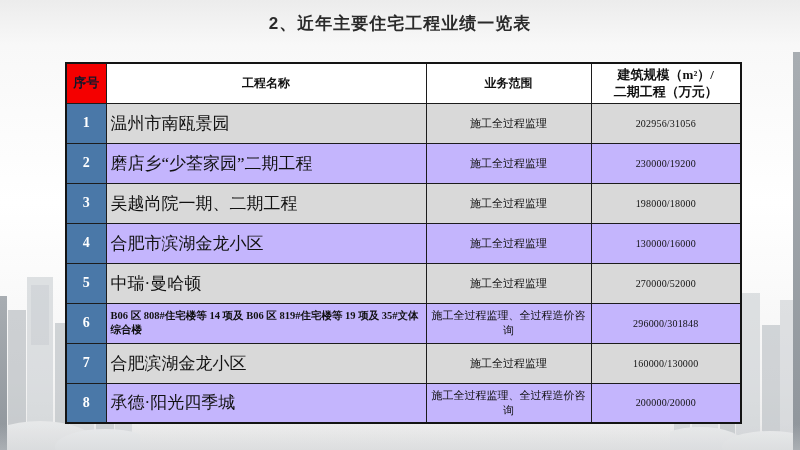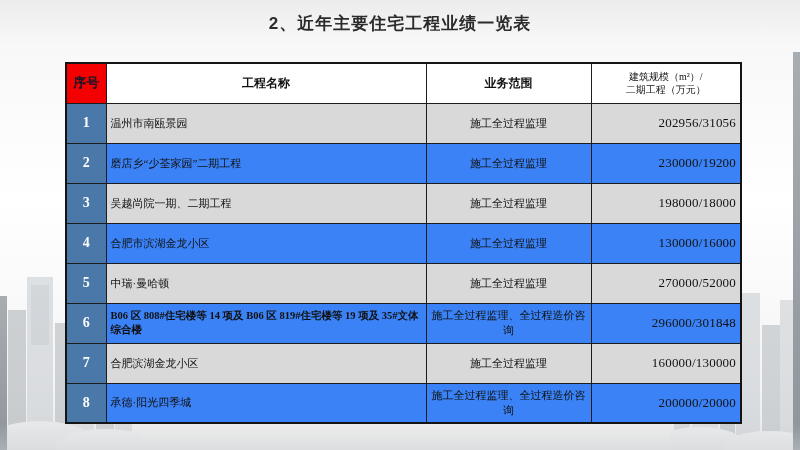--- a/index.html
+++ b/index.html
@@ -36,31 +36,31 @@
   }
   table.projects th, table.projects td{
     border:1px solid #1c1c1c;
     padding:0 4px;
     overflow:hidden;
   }
   thead tr{height:40px;}
   tbody tr{height:40px;}
   th{font-size:12px;font-weight:bold;color:#111;background:#ffffff;text-align:center;}
   th.idx-h{background:#f40000;color:#0f172a;font-size:13px;}
-  th .h2line{font-size:10px;line-height:1.35;font-weight:normal;}
+  th .h2line{font-size:13px;line-height:1.35;font-weight:bold;}
   td.idx{
     background:#4a78a8;color:#ffffff;text-align:center;
     font-size:14px;font-weight:bold;
     border-top:1px solid #3a3a3a;border-bottom:1px solid #3a3a3a;
   }
-  td.name{font-size:11px;text-align:left;color:#111;}
+  td.name{font-size:17px;text-align:left;color:#111;}
   td.scope{font-size:11px;text-align:center;color:#111;}
-  td.scale{font-size:13px;text-align:right;color:#111;letter-spacing:.2px;}
+  td.scale{font-size:10px;text-align:center;color:#111;letter-spacing:.2px;}
   tbody tr.odd td.c{background:#d9d9d9;}
-  tbody tr.even td.c{background:#3b82f6;}
+  tbody tr.even td.c{background:#c4b5fd;}
   td.name.emph{font-weight:bold;font-size:10.5px;}
 </style>
 </head>
 <body>
 
 <div class="slide">
 
   <svg class="skyline left" width="140" height="185" viewBox="0 0 140 185">
     <rect x="8" y="45" width="18" height="140" fill="#aab0b5"></rect>
     <rect x="27" y="12" width="26" height="173" fill="#c6cbcf"></rect>

